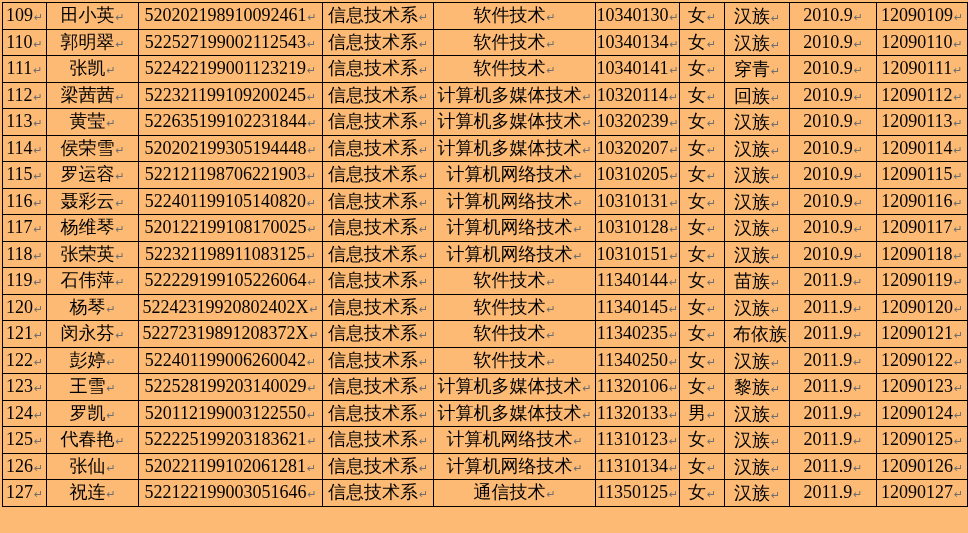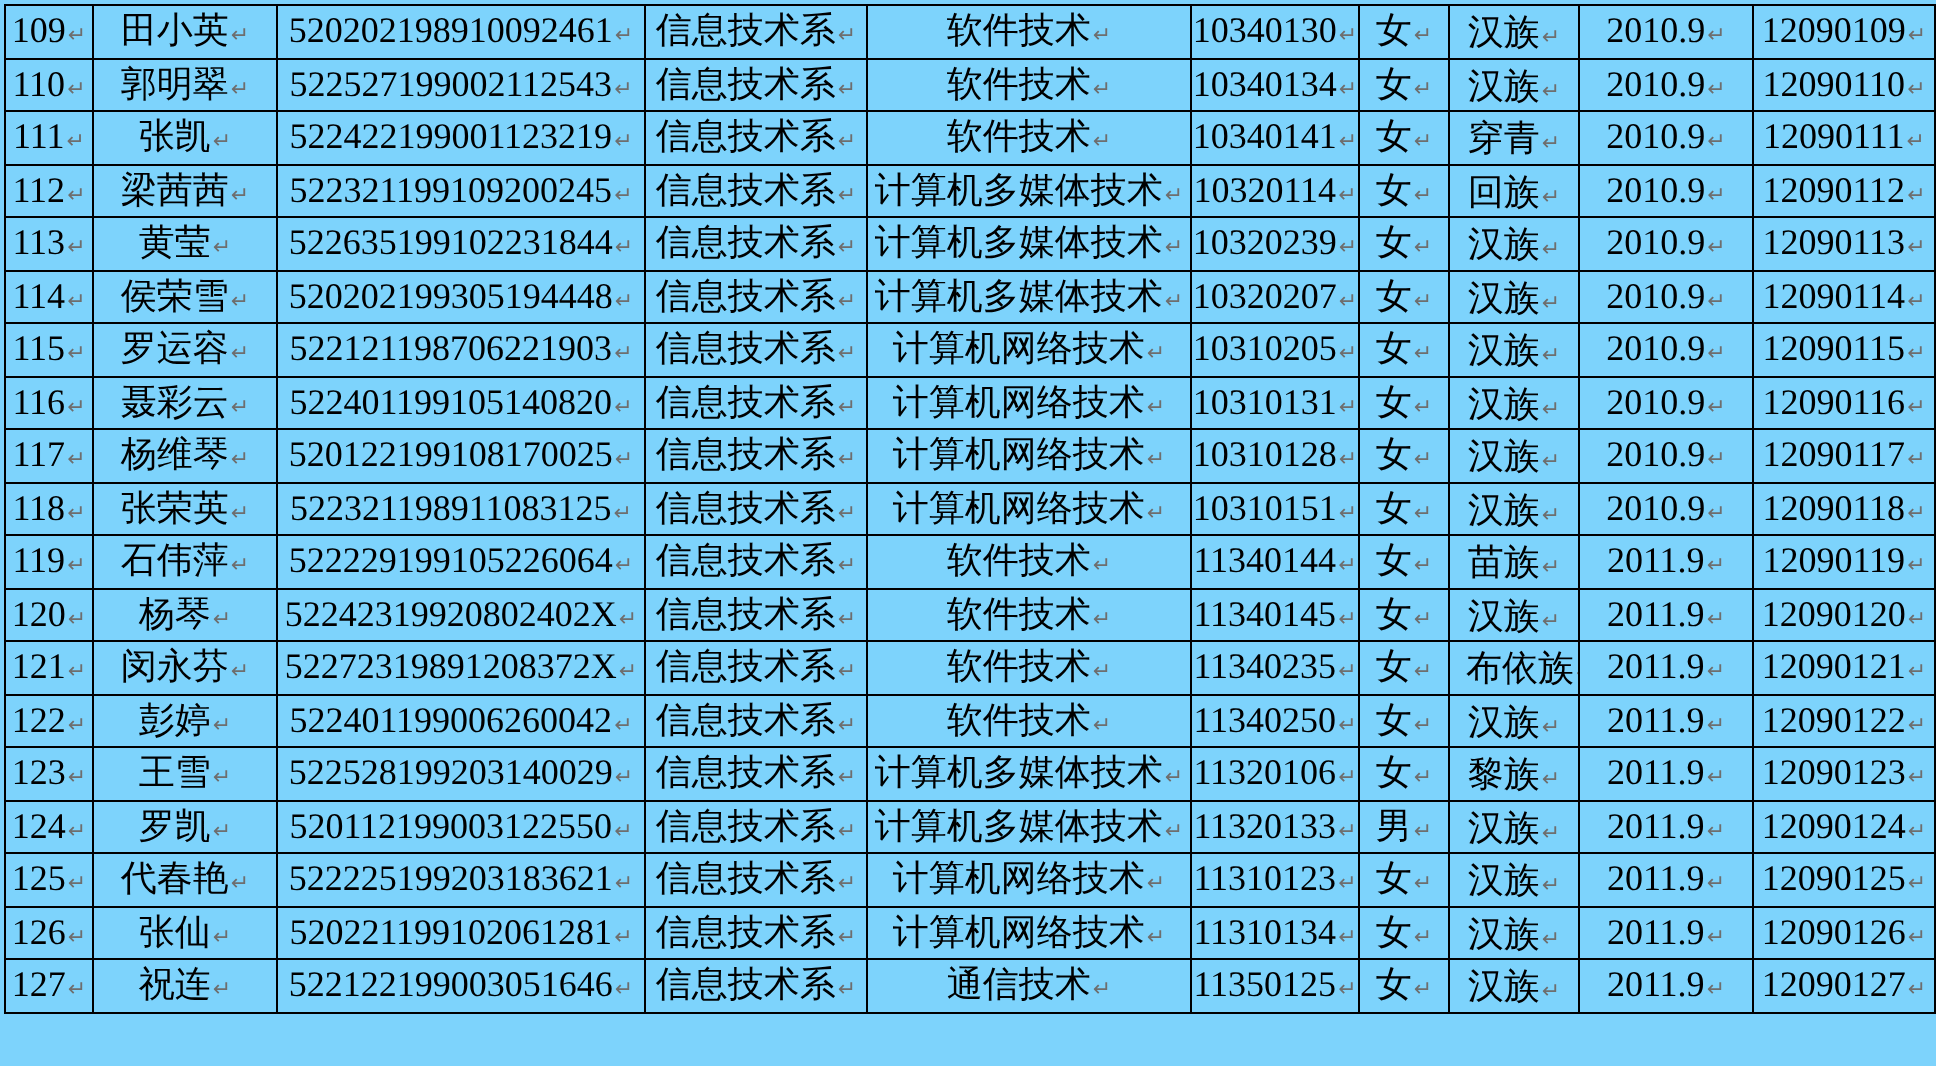--- a/index.html
+++ b/index.html
@@ -1,21 +1,21 @@
 <!DOCTYPE html>
 <html><head>
 <meta charset="utf-8">
 <style>
   html, body { margin: 0; padding: 0; background: #ffffff; }
   .page {
     position: relative;
     width: 968px;
     height: 533px;
     overflow: hidden;
-    background: #7dd3fc;
+    background: #fdba74;
     color: #000000;
     font-family: "Liberation Serif", "DejaVu Serif", serif;
   }
   table.roster {
     border-collapse: collapse;
     table-layout: fixed;
     width: 966px;
     margin: 2px 0 0 2px;
   }
   table.roster tr { height: 26.5px; }

